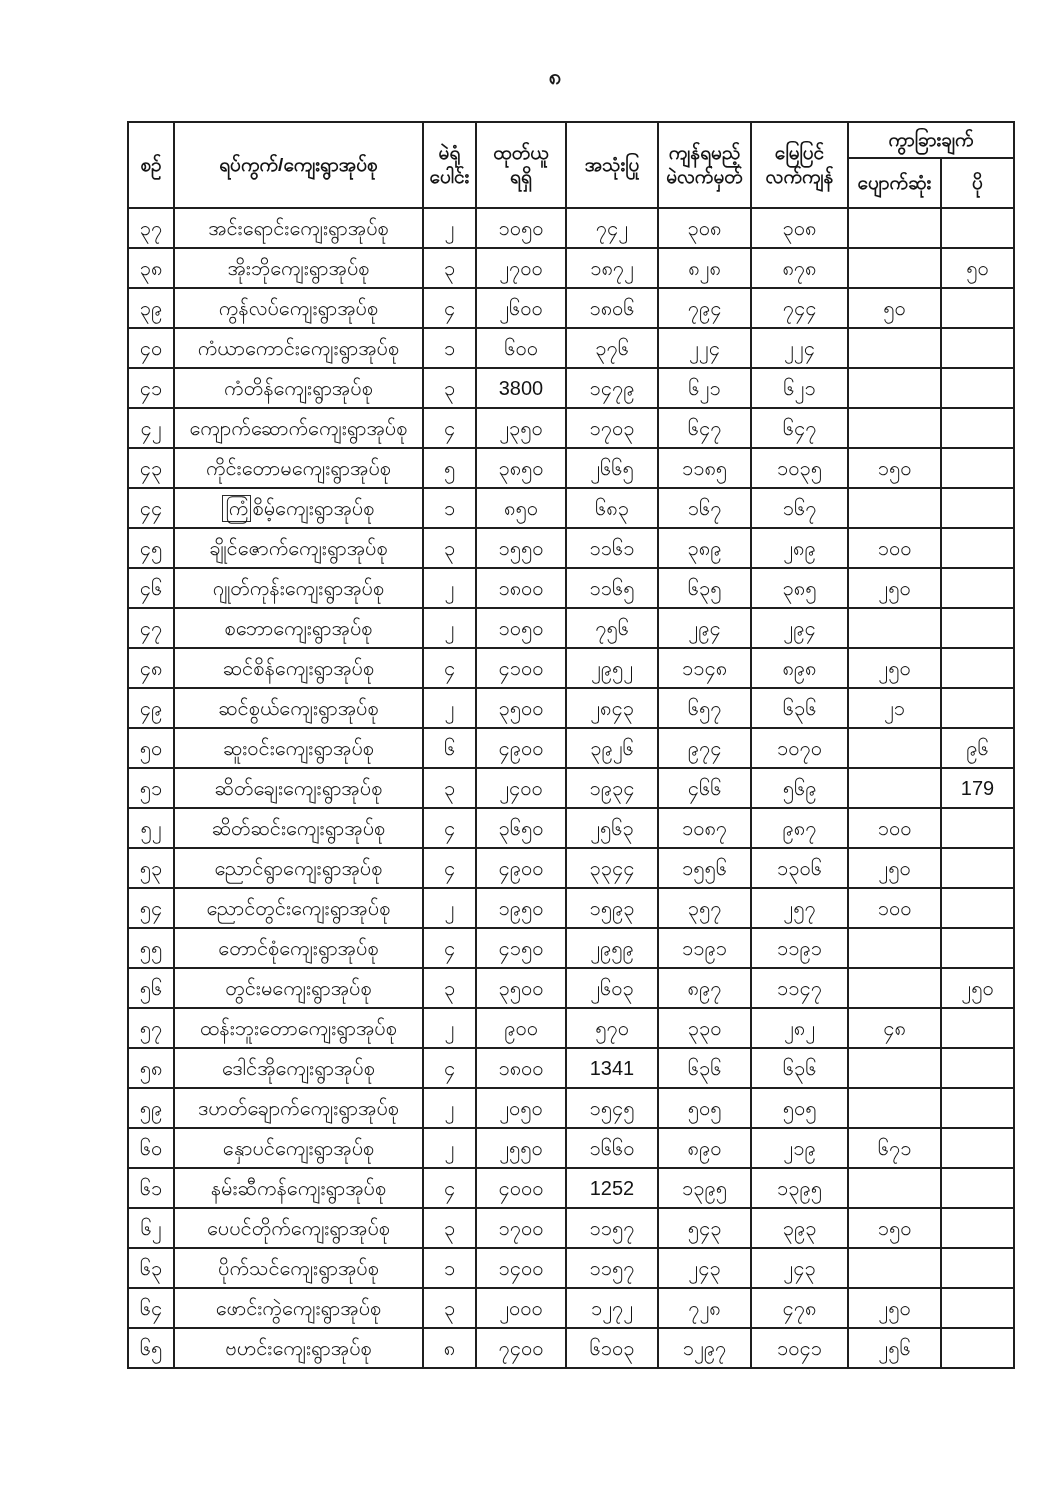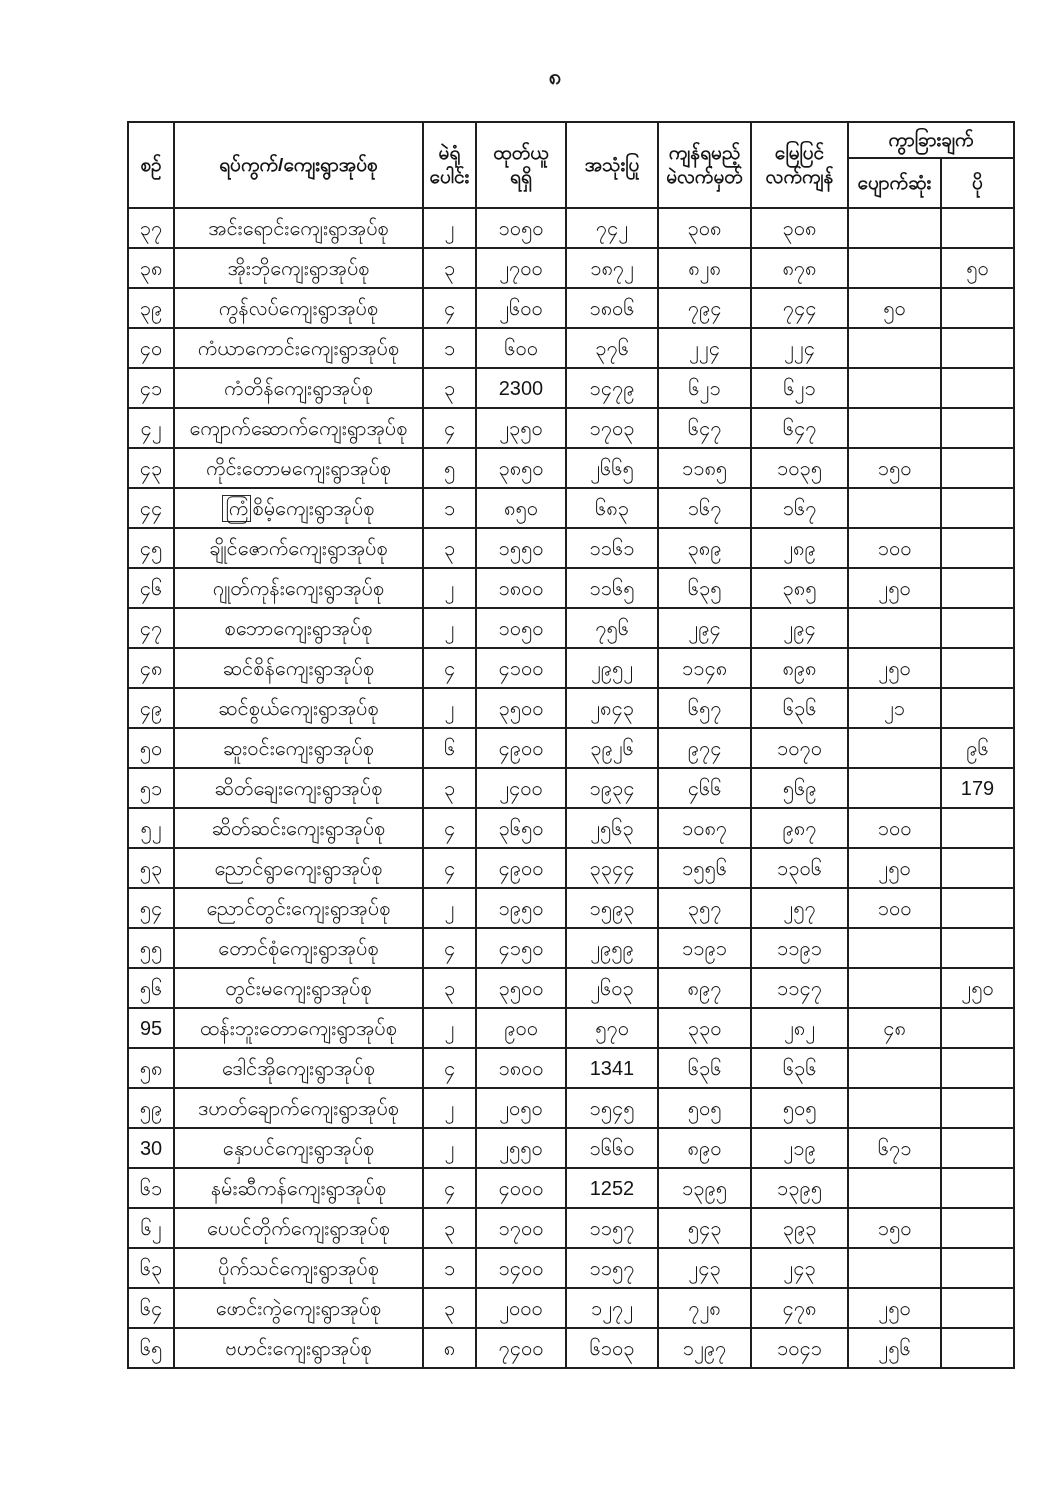--- a/index.html
+++ b/index.html
@@ -149,21 +149,21 @@
           <td>၃၇၆</td>
           <td>၂၂၄</td>
           <td>၂၂၄</td>
           <td></td>
           <td></td>
         </tr>
         <tr>
           <td>၄၁</td>
           <td class="name-cell">ကံတိန်ကျေးရွာအုပ်စု</td>
           <td>၃</td>
-          <td>2300</td>
+          <td>3800</td>
           <td>၁၄၇၉</td>
           <td>၆၂၁</td>
           <td>၆၂၁</td>
           <td></td>
           <td></td>
         </tr>
         <tr>
           <td>၄၂</td>
           <td class="name-cell">ကျောက်ဆောက်ကျေးရွာအုပ်စု</td>
           <td>၄</td>
@@ -322,21 +322,21 @@
           <td class="name-cell">တွင်းမကျေးရွာအုပ်စု</td>
           <td>၃</td>
           <td>၃၅၀၀</td>
           <td>၂၆၀၃</td>
           <td>၈၉၇</td>
           <td>၁၁၄၇</td>
           <td></td>
           <td>၂၅၀</td>
         </tr>
         <tr>
-          <td>95</td>
+          <td>၅၇</td>
           <td class="name-cell">ထန်းဘူးတောကျေးရွာအုပ်စု</td>
           <td>၂</td>
           <td>၉၀၀</td>
           <td>၅၇၀</td>
           <td>၃၃၀</td>
           <td>၂၈၂</td>
           <td>၄၈</td>
           <td></td>
         </tr>
         <tr>
@@ -355,21 +355,21 @@
           <td class="name-cell">ဒဟတ်ချောက်ကျေးရွာအုပ်စု</td>
           <td>၂</td>
           <td>၂၀၅၀</td>
           <td>၁၅၄၅</td>
           <td>၅၀၅</td>
           <td>၅၀၅</td>
           <td></td>
           <td></td>
         </tr>
         <tr>
-          <td>30</td>
+          <td>၆၀</td>
           <td class="name-cell">နှောပင်ကျေးရွာအုပ်စု</td>
           <td>၂</td>
           <td>၂၅၅၀</td>
           <td>၁၆၆၀</td>
           <td>၈၉၀</td>
           <td>၂၁၉</td>
           <td>၆၇၁</td>
           <td></td>
         </tr>
         <tr>

